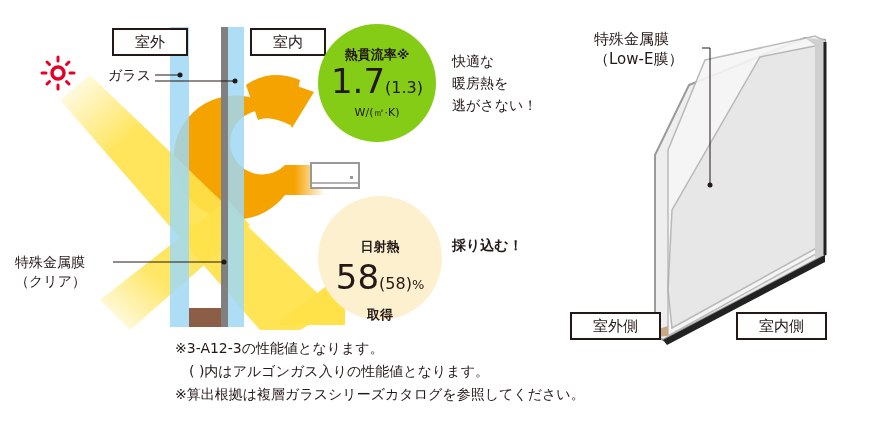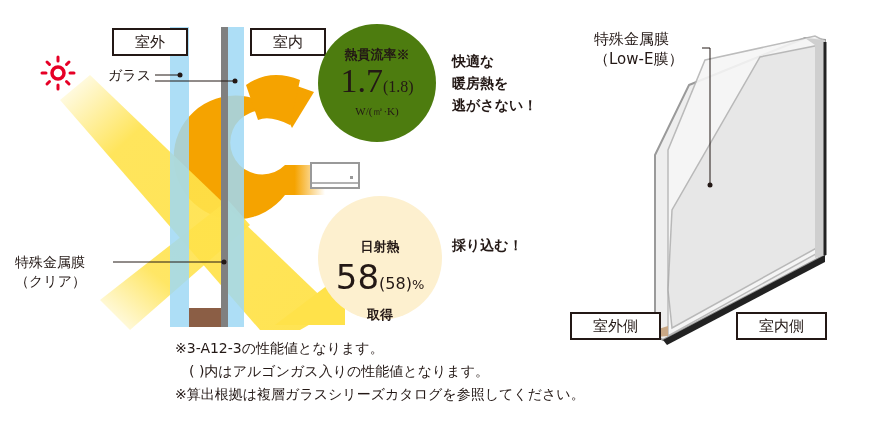--- a/index.html
+++ b/index.html
@@ -88,28 +88,28 @@
   <line x1="710" y1="48" x2="710" y2="185" stroke="#231815" stroke-width="1"></line>
   <circle cx="710" cy="185" r="2.5" fill="#231815"></circle>
 </svg>
 
 <div class="label-box" style="left:112px;top:28px;">室外</div>
 <div class="label-box" style="left:250px;top:28px;">室内</div>
 <div class="txt" style="left:108px;top:67px;font-size:14px;">ガラス</div>
 <div class="txt" style="left:15px;top:254px;font-size:14px;">特殊金属膜</div>
 <div class="txt" style="left:15px;top:273px;font-size:14px;">（クリア）</div>
 
-<div class="circle" style="left:318px;top:24px;width:118px;height:118px;background:#4d7c0f;font-family:Liberation Serif, serif;">
+<div class="circle" style="left:318px;top:24px;width:118px;height:118px;background:#84cc16;">
   <div style="margin-top:22px;font-size:13px;font-weight:bold;">熱貫流率※</div>
   <div style="line-height:34px;white-space:nowrap;">
-    <span style="font-size:34px;">1.7</span><span style="font-size:16px;">(1.8)</span>
+    <span style="font-size:34px;">1.7</span><span style="font-size:16px;">(1.3)</span>
   </div>
   <div style="font-size:11px;">W/(㎡·K)</div>
 </div>
-<div class="txt" style="left:452px;top:50px;font-size:14px;font-weight:bold;line-height:22px;">
+<div class="txt" style="left:452px;top:50px;font-size:14px;font-weight:normal;line-height:22px;">
   <div>快適な</div>
   <div>暖房熱を</div>
   <div>逃がさない！</div>
 </div>
 
 <div class="circle" style="left:318px;top:196px;width:124px;height:124px;background:#fdf0cf;">
   <div style="margin-top:42px;font-size:13px;font-weight:bold;">日射熱</div>
   <div style="line-height:42px;white-space:nowrap;">
     <span style="font-size:34px;">58</span><span style="font-size:16px;">(58)</span><span style="font-size:13px;">%</span>
   </div>

